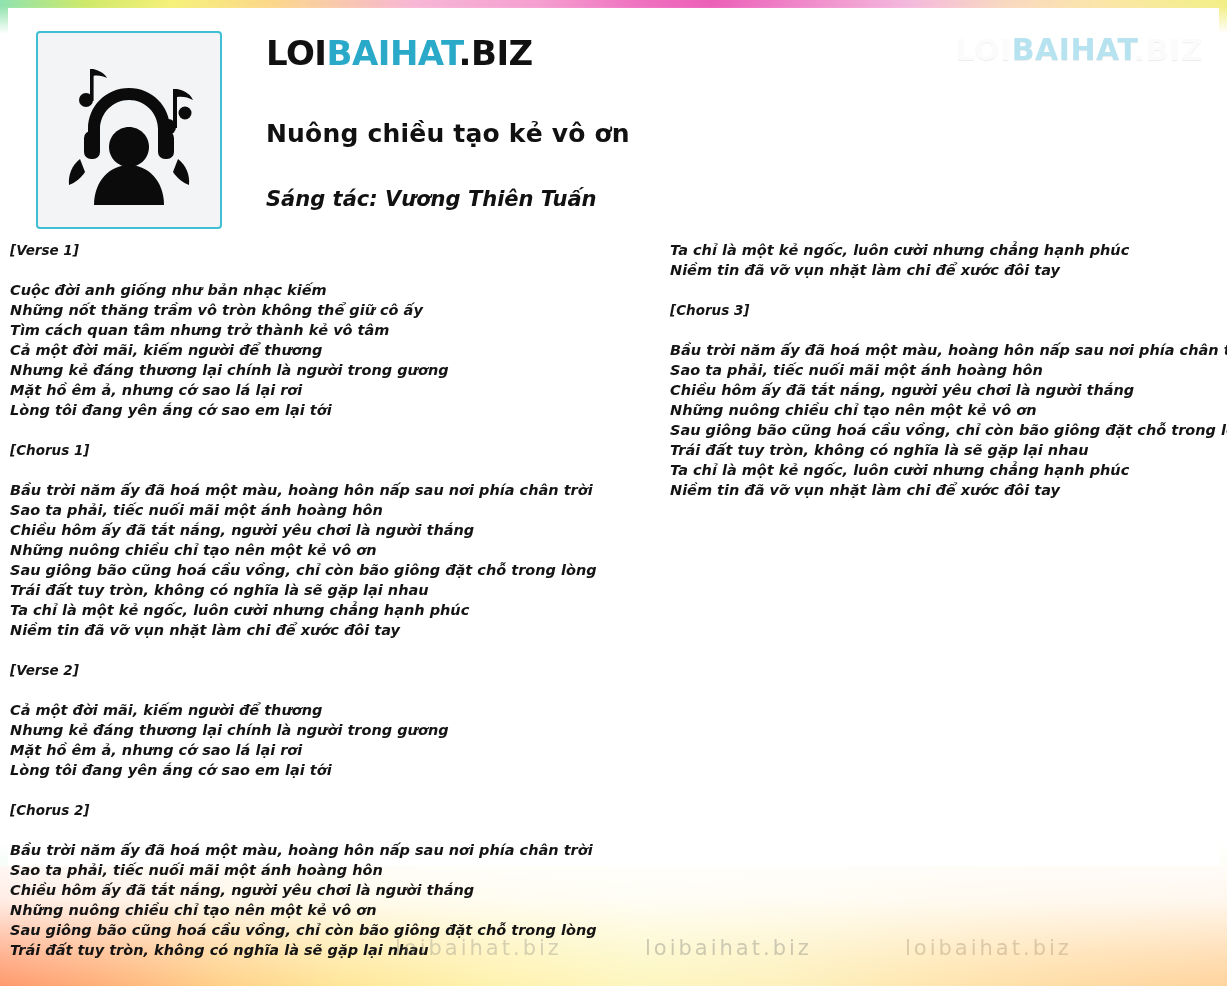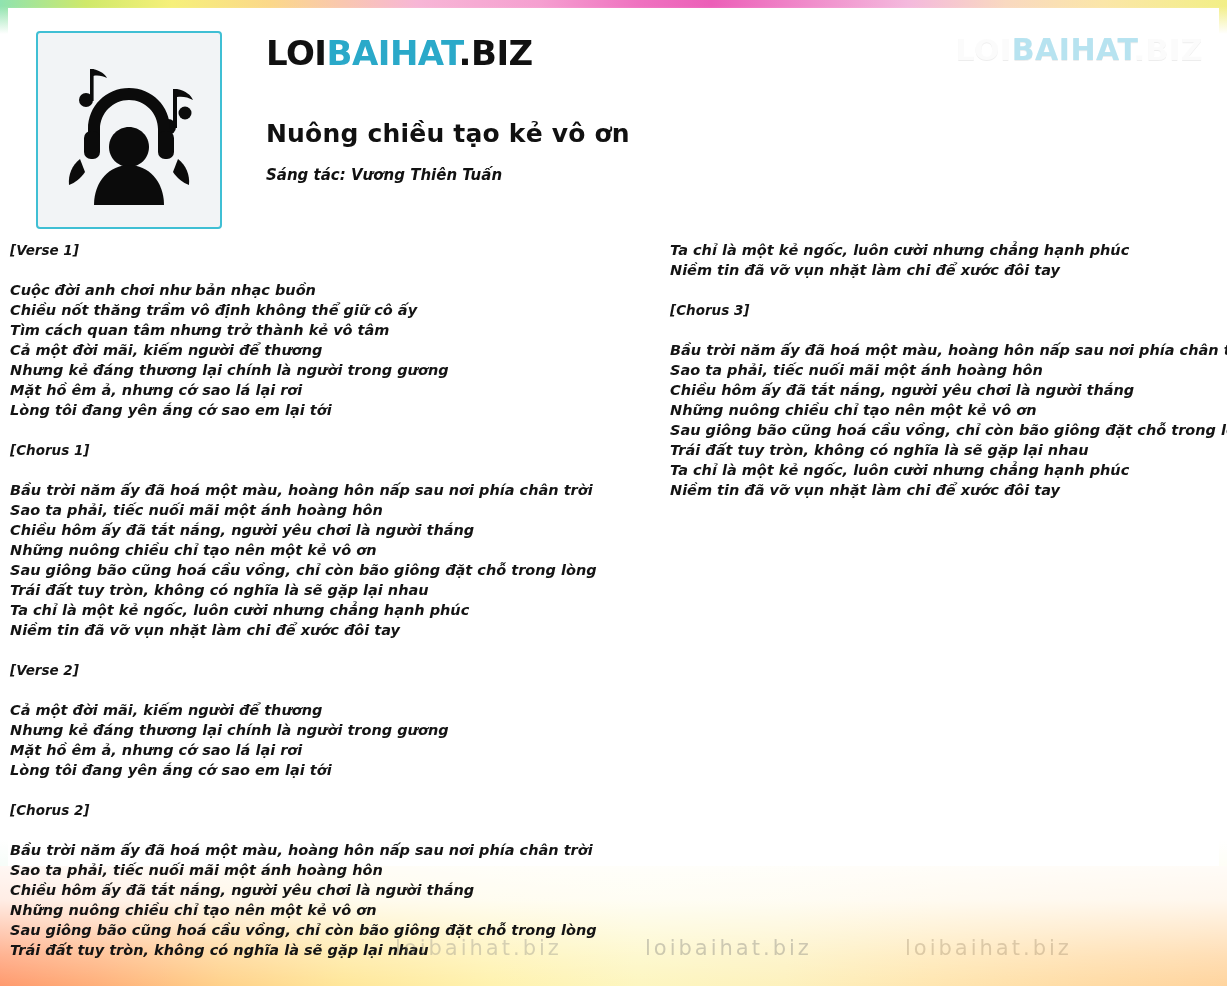--- a/index.html
+++ b/index.html
@@ -123,22 +123,22 @@
     font-size: 25px;
     font-weight: 700;
     color: #111111;
     letter-spacing: 0.2px;
     white-space: nowrap;
   }
 
   #song-author {
     position: absolute;
     left: 266px;
-    top: 166px;
-    font-size: 15px;
+    top: 187px;
+    font-size: 21px;
     font-weight: 700;
     font-style: italic;
     color: #111111;
     white-space: nowrap;
   }
 
   #watermark-top {
     position: absolute;
     right: 24px;
     top: 32px;
@@ -252,22 +252,22 @@
 
     <div id="watermark-top">
       <span>LOI</span><span class="wm-b">BAIHAT</span><span>.BIZ</span>
     </div>
   </div>
 
   <div id="lyrics">
     <div class="column" id="col-left">
         <div class="section-tag">[Verse 1]</div>
         <div class="blank-line">&nbsp;</div>
-        <div class="lyric-line">Cuộc đời anh chơi như bản nhạc buồn</div>
-        <div class="lyric-line">Chiều nốt thăng trầm vô định không thể giữ cô ấy</div>
+        <div class="lyric-line">Cuộc đời anh giống như bản nhạc kiếm</div>
+        <div class="lyric-line">Những nốt thăng trầm vô tròn không thể giữ cô ấy</div>
         <div class="lyric-line">Tìm cách quan tâm nhưng trở thành kẻ vô tâm</div>
         <div class="lyric-line">Cả một đời mãi, kiếm người để thương</div>
         <div class="lyric-line">Nhưng kẻ đáng thương lại chính là người trong gương</div>
         <div class="lyric-line">Mặt hồ êm ả, nhưng cớ sao lá lại rơi</div>
         <div class="lyric-line">Lòng tôi đang yên ắng cớ sao em lại tới</div>
         <div class="blank-line">&nbsp;</div>
         <div class="section-tag">[Chorus 1]</div>
         <div class="blank-line">&nbsp;</div>
         <div class="lyric-line">Bầu trời năm ấy đã hoá một màu, hoàng hôn nấp sau nơi phía chân trời</div>
         <div class="lyric-line">Sao ta phải, tiếc nuối mãi một ánh hoàng hôn</div>

